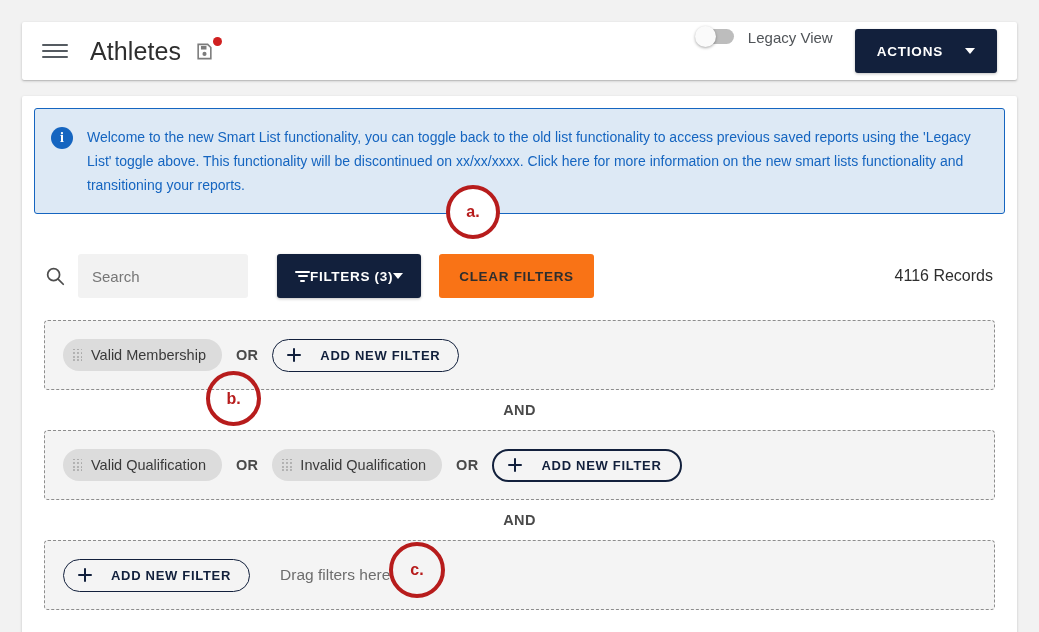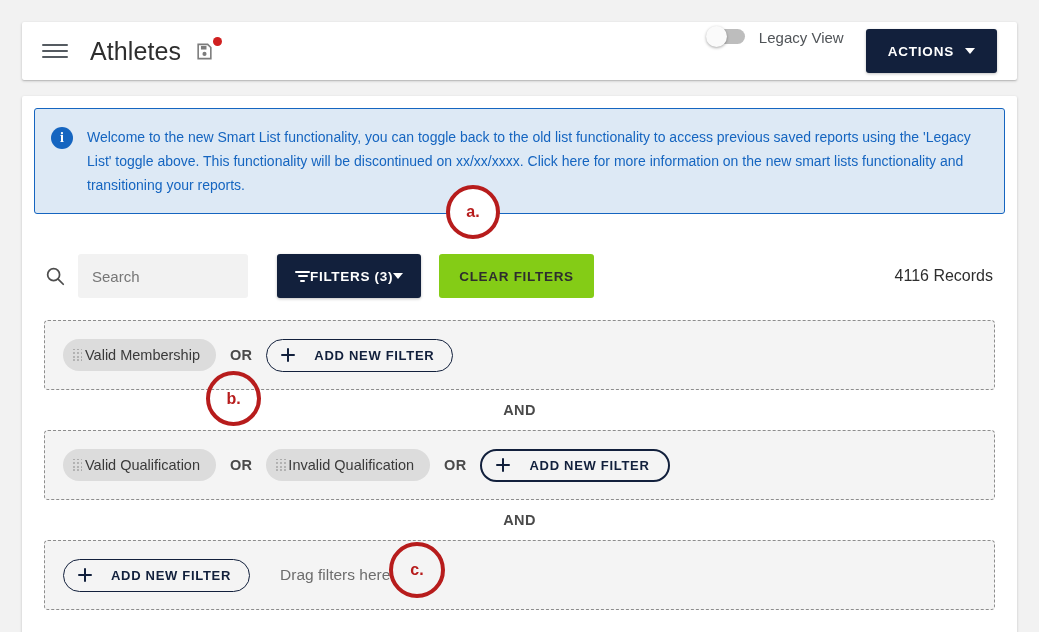--- a/index.html
+++ b/index.html
@@ -117,21 +117,21 @@
     color: #ffffff;
     border: none;
     border-radius: 3px;
     height: 44px;
     padding: 0 22px;
     font-size: 13.5px;
     font-weight: 700;
     letter-spacing: 0.8px;
     display: flex;
     align-items: center;
-    gap: 11px;
+    gap: 22px;
     cursor: pointer;
     font-family: "Liberation Sans", sans-serif;
     box-shadow: 0 1px 3px rgba(0,0,0,0.25);
   }
 
   .caret-down {
     width: 0; height: 0;
     border-left: 5.5px solid transparent;
     border-right: 5.5px solid transparent;
     border-top: 6px solid currentColor;
@@ -263,21 +263,21 @@
     gap: 2.5px;
     width: 15px;
   }
   .funnel i { display: block; height: 2px; background: currentColor; border-radius: 1px; }
   .funnel i:nth-child(1) { width: 15px; }
   .funnel i:nth-child(2) { width: 10px; }
   .funnel i:nth-child(3) { width: 5px; }
 
   .clear-btn {
     margin-left: 18px;
-    background: #84cc16;
+    background: #f97316;
     color: #2e2e2e;
     border: none;
     border-radius: 3px;
     height: 44px;
     padding: 0 20px;
     font-size: 13.5px;
     font-weight: 700;
     letter-spacing: 0.7px;
     cursor: pointer;
     font-family: "Liberation Sans", sans-serif;
@@ -305,21 +305,21 @@
     gap: 14px;
   }
 
   .chip {
     height: 32px;
     background: #dcdcdc;
     border-radius: 16px;
     display: flex;
     align-items: center;
     padding: 0 16px 0 10px;
-    gap: 2px;
+    gap: 8px;
     cursor: grab;
   }
   .chip-label {
     font-size: 14.5px;
     color: #3a3a3a;
     white-space: nowrap;
   }
   .drag-dots {
     width: 10px;
     height: 13px;

